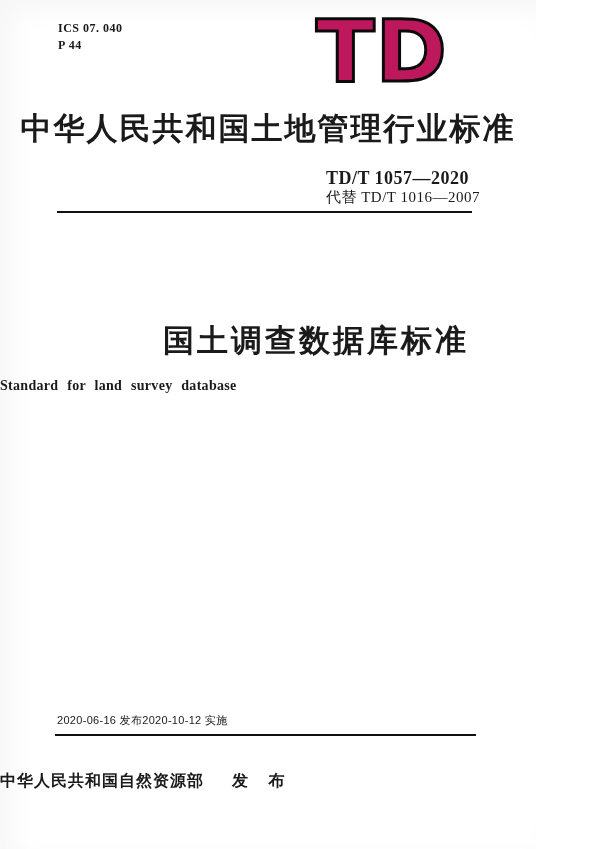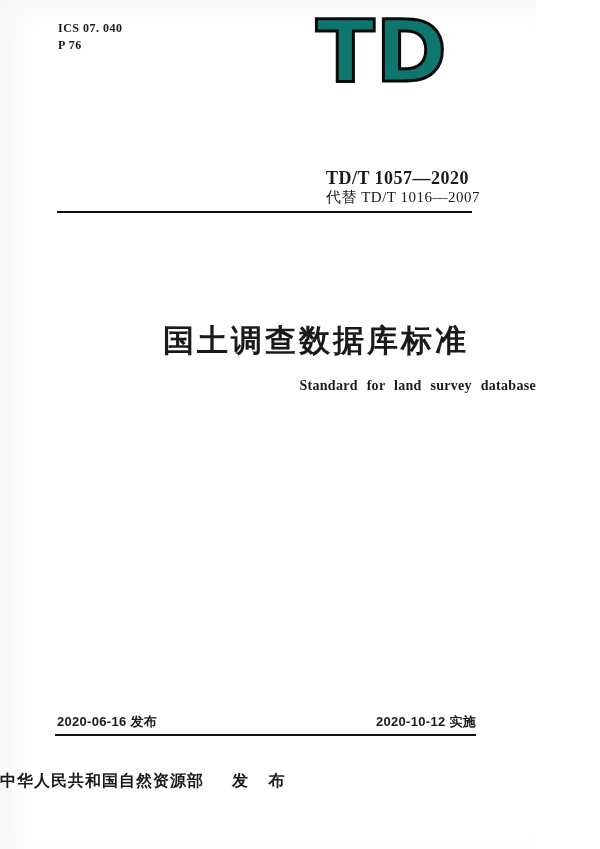--- a/index.html
+++ b/index.html
@@ -33,21 +33,21 @@
   
   .logo {
     position: absolute;
     top: 6px;
     right: 88px;
     font-family: "DejaVu Sans", "Liberation Sans", sans-serif;
     font-size: 86px;
     font-weight: 900;
     line-height: 90px;
     letter-spacing: 1px;
-    color: #0f766e;
+    color: #be185d;
     -webkit-text-stroke: 3px #0a0a0a;
   }
 
   
   .org-heading {
     position: absolute;
     top: 108px;
     left: 0;
     width: 100%;
     text-align: center;
@@ -97,38 +97,37 @@
     font-weight: bold;
     letter-spacing: 3px;
     white-space: nowrap;
     padding-left: 48px;
   }
   .title-en {
     position: absolute;
     top: 378px;
     left: 0;
     width: 100%;
-    text-align: right;
+    text-align: left;
     font-family: "Liberation Serif", serif;
     font-size: 14px;
     font-weight: bold;
     word-spacing: 5px;
     letter-spacing: 0.3px;
   }
 
   
   .dates-row {
     position: absolute;
     top: 713px;
     left: 57px;
     right: 60px;
     display: flex;
-    justify-content: space-between;
-    font-size: 13px;
-    font-weight: bold;
+    font-size: 11px;
+    font-weight: normal;
     letter-spacing: 0.3px;
   }
   .rule-bottom {
     position: absolute;
     top: 734px;
     left: 55px;
     right: 60px;
     border-top: 2px solid #111;
   }
 
@@ -151,25 +150,26 @@
     letter-spacing: 8px;
   }
 </style>
 </head>
 <body>
 
 <div class="page">
 
   <div class="ics-block">
     <div>ICS 07. 040</div>
-    <div>P 76</div>
+    <div>P 44</div>
   </div>
 
   <div class="logo">TD</div>
 
+  <div class="org-heading">中华人民共和国土地管理行业标准</div>
 
   <div class="std-block">
     <div class="std-number">TD/T 1057—2020</div>
     <div class="std-replaces">代替 TD/T 1016—2007</div>
   </div>
 
   <div class="rule-top"></div>
 
   <div class="title-cn">国土调查数据库标准</div>
   <div class="title-en">Standard for land survey database</div>

